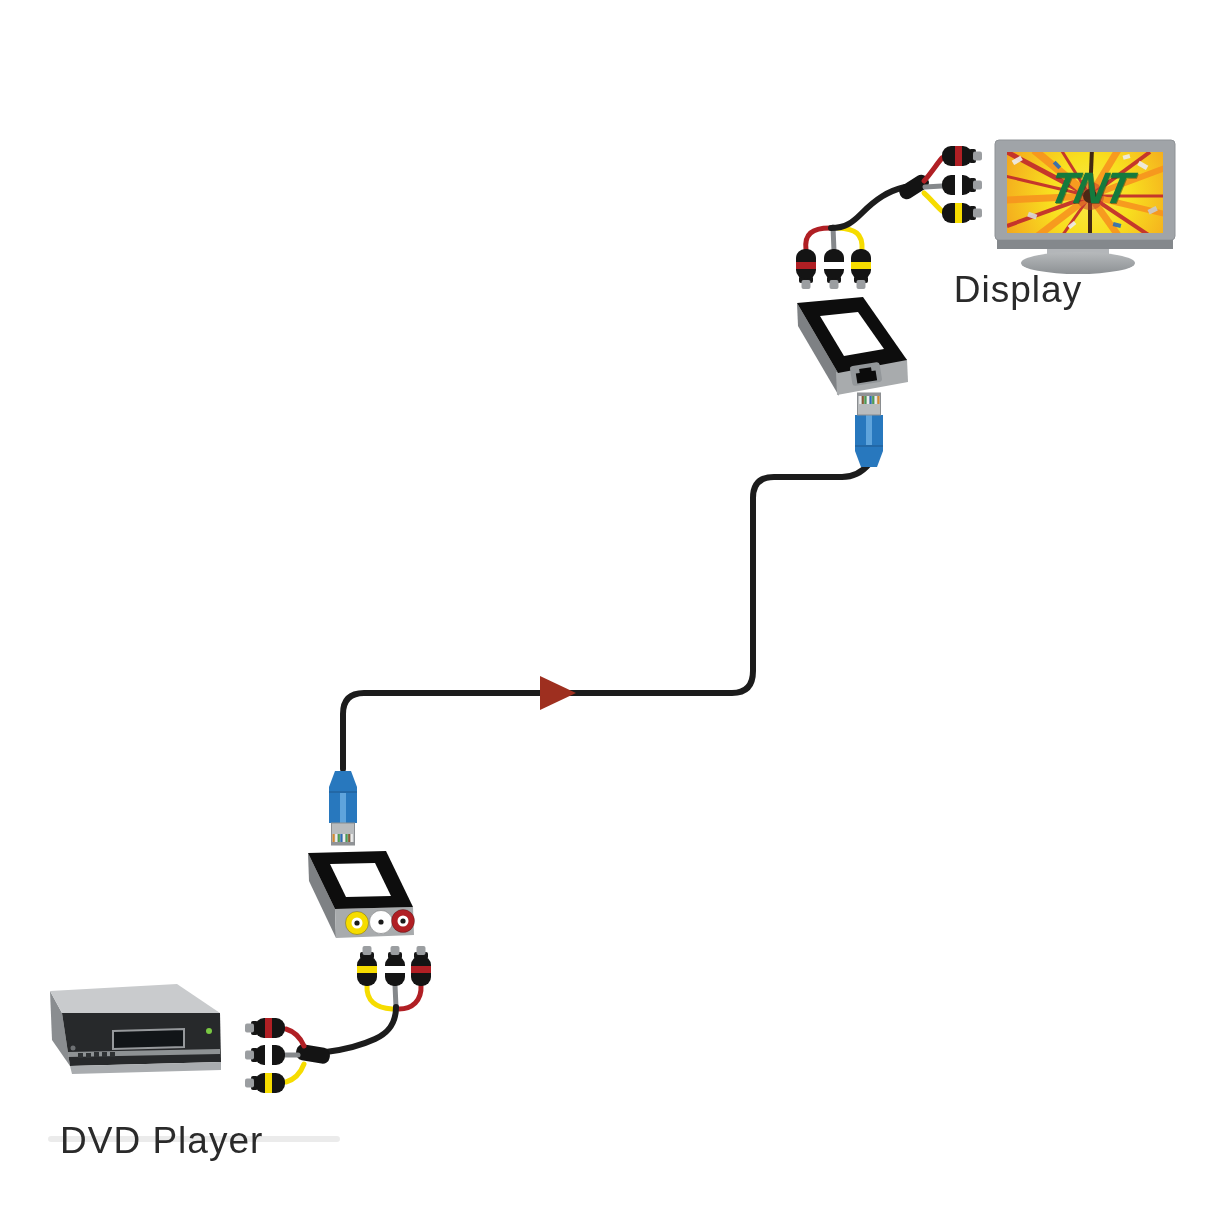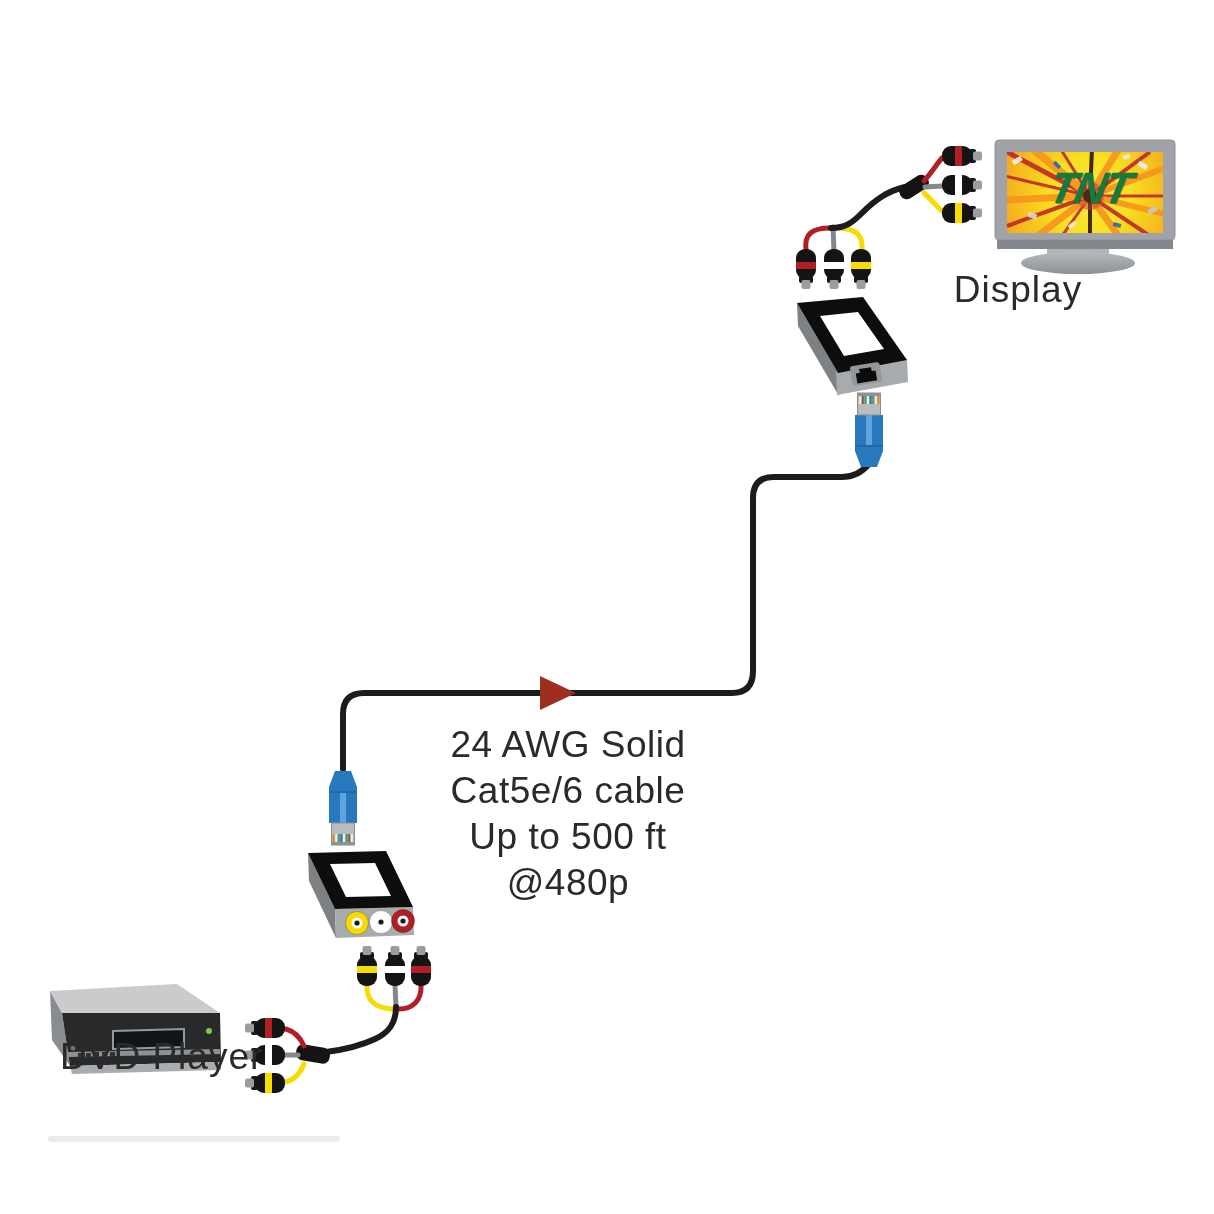--- a/index.html
+++ b/index.html
@@ -1,21 +1,21 @@
 <!DOCTYPE html>
 <html style="--text: #2A2A2A; --cable_black: #1C1C1C; --plug_body: #141414; --metal: #9B9EA1; --rca_red: #B01F24; --rca_yellow: #F6DC00; --rca_white: #FFFFFF; --rj45_blue: #2878BE; --rj45_blue_light: #5FA4DC; --balun_top: #0D0D0D; --balun_face: #A8ABAD; --balun_side: #7E8184; --tv_bezel: #A0A4A8; --tv_trim: #84888C; --stand_gray: #9FA3A7; --dvd_top: #C9CBCD; --dvd_front: #27292B; --dvd_side: #8A8D90; --led_green: #7AC943; --arrow: #9E2F1F; --tnt_green: #157A3D; --screen_yellow: #F8DF1F; --burst_orange: #F7941E; --burst_red: #C0272D;"><head>
 <meta charset="utf-8">
 <style>
   html,body{margin:0;padding:0;background:#ffffff;}
   .canvas{position:relative;width:1214px;height:1214px;background:#fff;overflow:hidden;
           font-family:"Liberation Sans",sans-serif;}
   .art{position:absolute;left:0;top:0;}
   .label{position:absolute;color:var(--text,#2a2a2a);white-space:nowrap;}
   .display-label{left:1018px;top:269px;transform:translateX(-50%);font-size:37px;letter-spacing:1px;}
-  .dvd-label{left:60px;top:1036px;font-size:37px;letter-spacing:1px;}
+  .dvd-label{left:60px;top:1120px;font-size:37px;letter-spacing:1px;}
   .cable-note{position:absolute;left:568px;top:722px;transform:translateX(-50%);
               text-align:center;color:var(--text,#2a2a2a);font-size:37px;line-height:46px;letter-spacing:0.5px;}
   .tnt-logo{position:absolute;left:1090px;top:190px;transform:translate(-50%,-54%) skewX(-12deg);
             color:var(--tnt_green,#157A3D);font-size:44px;font-weight:700;font-style:italic;
             letter-spacing:-2px;text-shadow:1px 1px 0 rgba(0,60,20,.45);}
 </style>
 </head>
 <body>
 
 <div class="canvas">
@@ -187,22 +187,16 @@
     </g>
     <circle cx="209" cy="1031" r="3" style="fill:var(--led_green,#7AC943)"></circle>
     <rect x="48" y="1136" width="292" height="6" rx="3" fill="#000000" opacity="0.08"></rect>
   </g>
 </svg>
 
 <div class="label display-label">Display</div>
 
 <div class="label dvd-label">DVD Player</div>
 
-<div class="cable-note">
-  <div>24 AWG Solid</div>
-  <div>Cat5e/6 cable</div>
-  <div>Up to 500 ft</div>
-  <div>@480p</div>
+
+<div class="tnt-logo">TNT</div>
+
 </div>
 
-<div class="tnt-logo">TNT</div>
-
-</div>
-
 </body></html>

